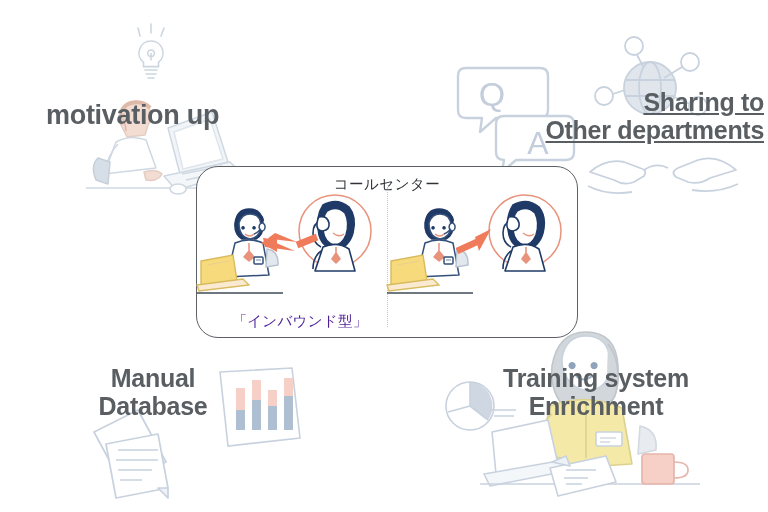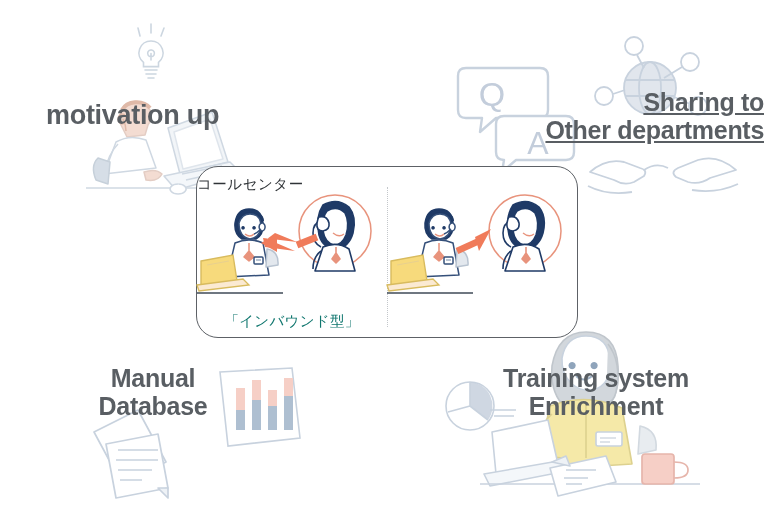--- a/index.html
+++ b/index.html
@@ -39,38 +39,39 @@
     position: absolute;
     left: 196px; top: 166px;
     width: 382px; height: 172px;
     background: #ffffff;
     border: 1.3px solid #5d6166;
     border-radius: 22px;
   }
   #panel-title {
     position: absolute;
     left: 0; top: 8px; width: 100%;
+    text-align: center;
     font-size: 14.5px;
     color: #2f3337;
     letter-spacing: 0.5px;
   }
   #divider {
     position: absolute;
     left: 50%; top: 20px; height: 140px;
     border-left: 1.6px dotted #c3c7cb;
   }
   .half { position: absolute; top: 0; width: 50%; height: 100%; }
   .half.left { left: 0; }
   .half.right { left: 50%; }
   .half-caption {
     position: absolute;
-    bottom: 6px; left: 0; width: 100%;
+    bottom: 6px; left: 8px; width: 100%;
     text-align: center;
     font-size: 14.5px;
-    color: #0f766e;
+    color: #4c1d95;
     letter-spacing: 0.3px;
   }
   .scene { position: absolute; left: 0; top: 22px; width: 100%; height: 112px; }
   .scene svg { position: absolute; left: 0; top: 0; overflow: visible; }
 </style>
 </head>
 <body>
 
 <div id="stage">
 

